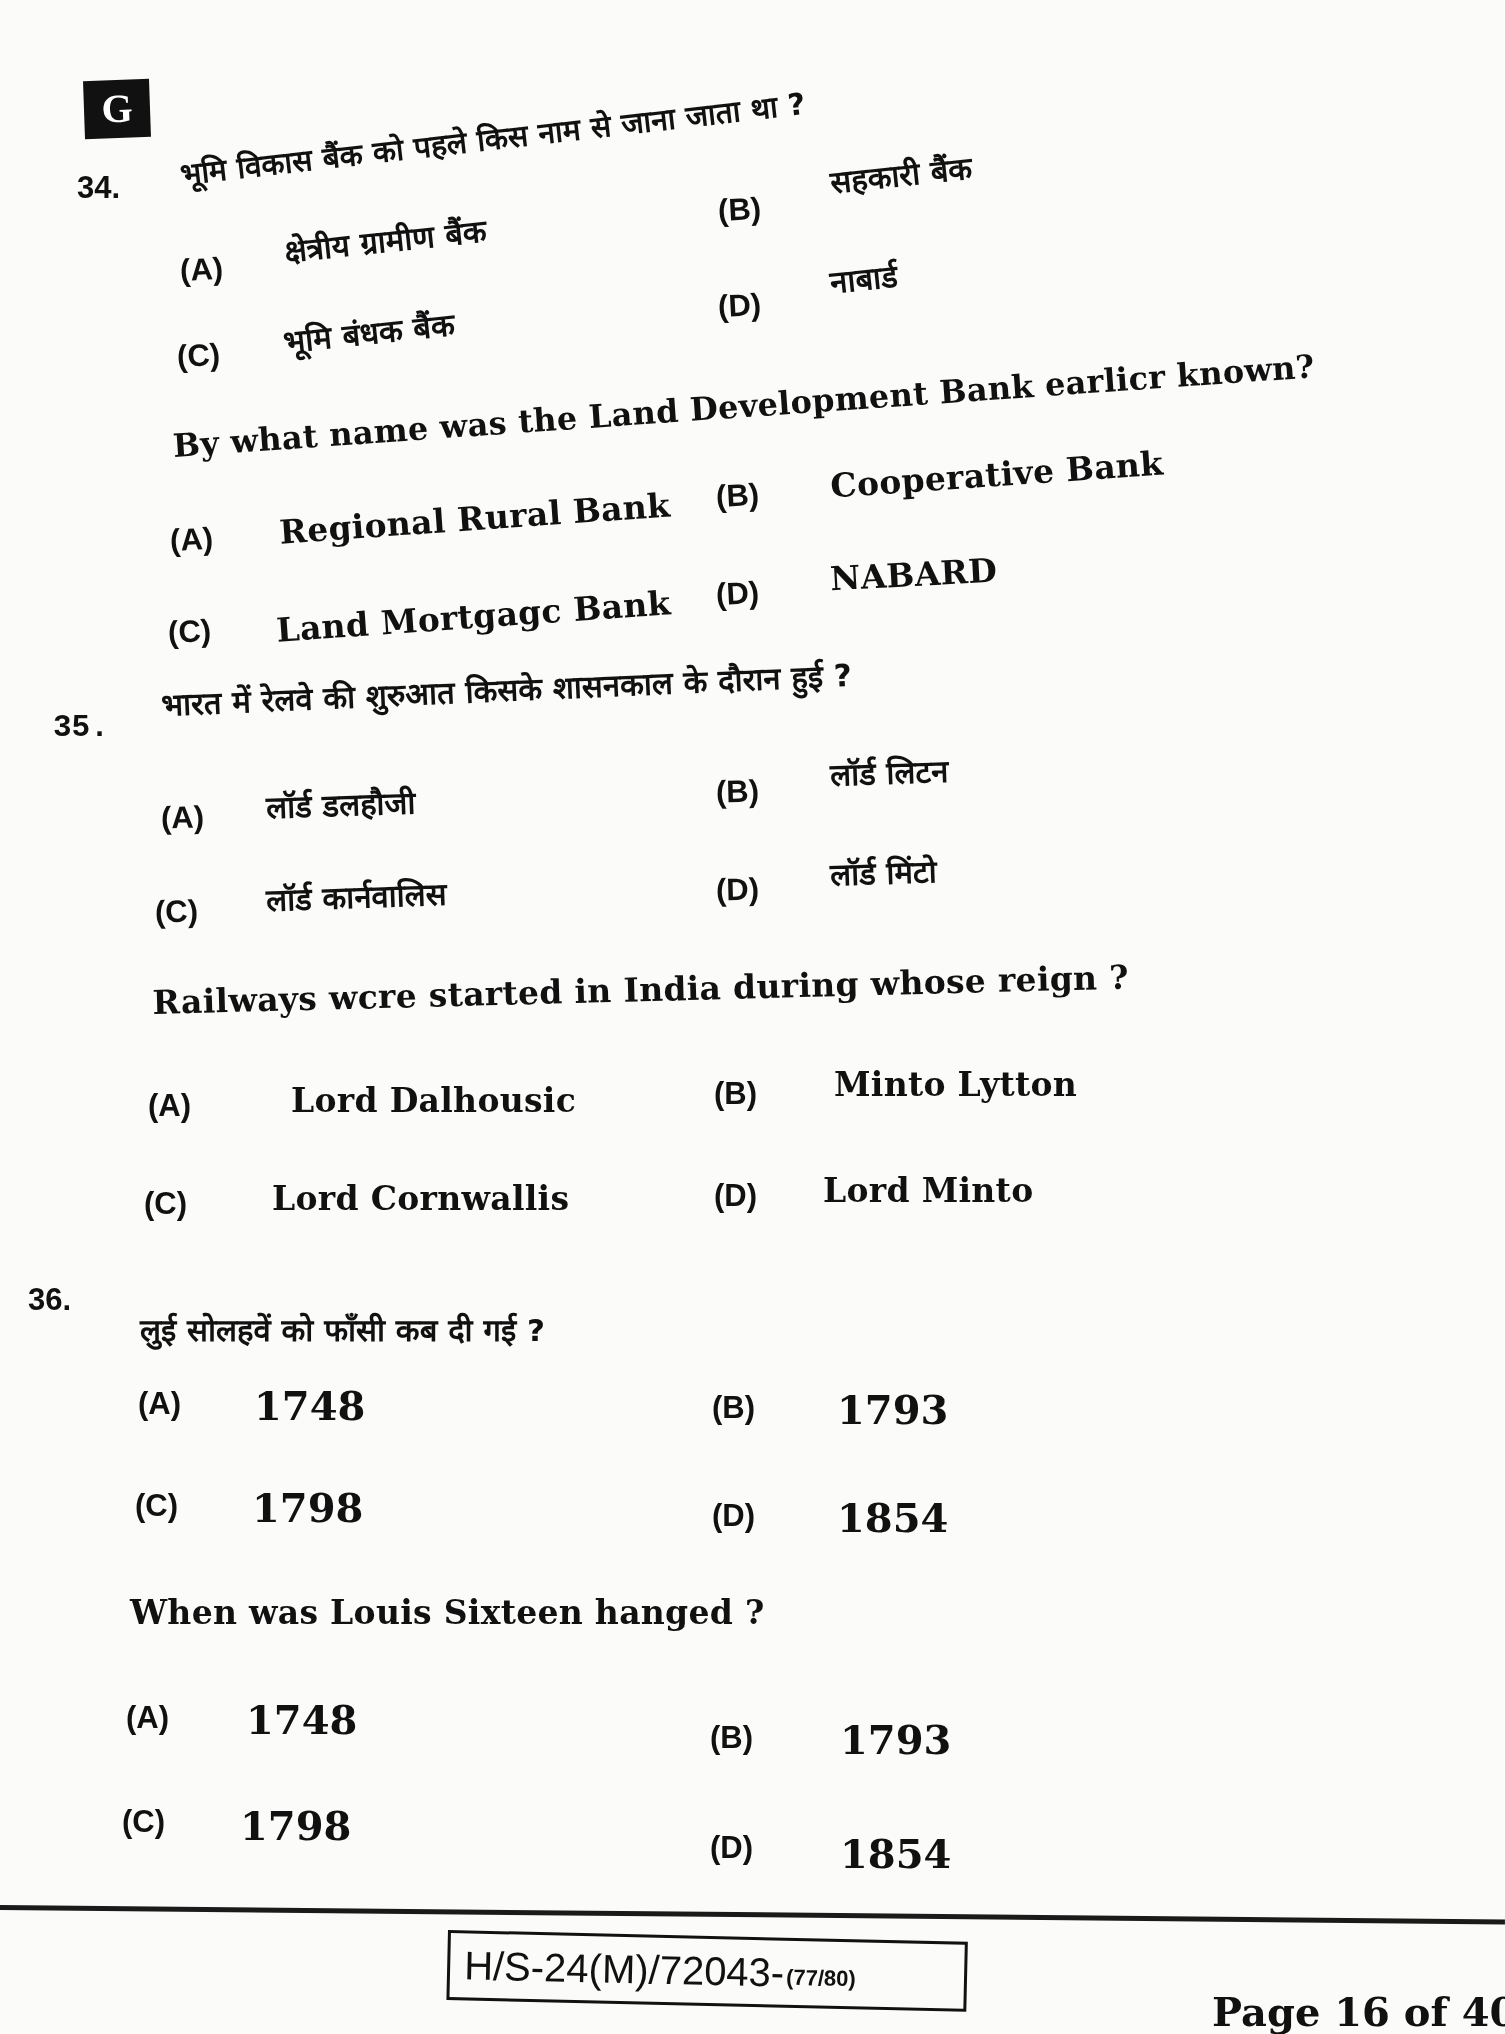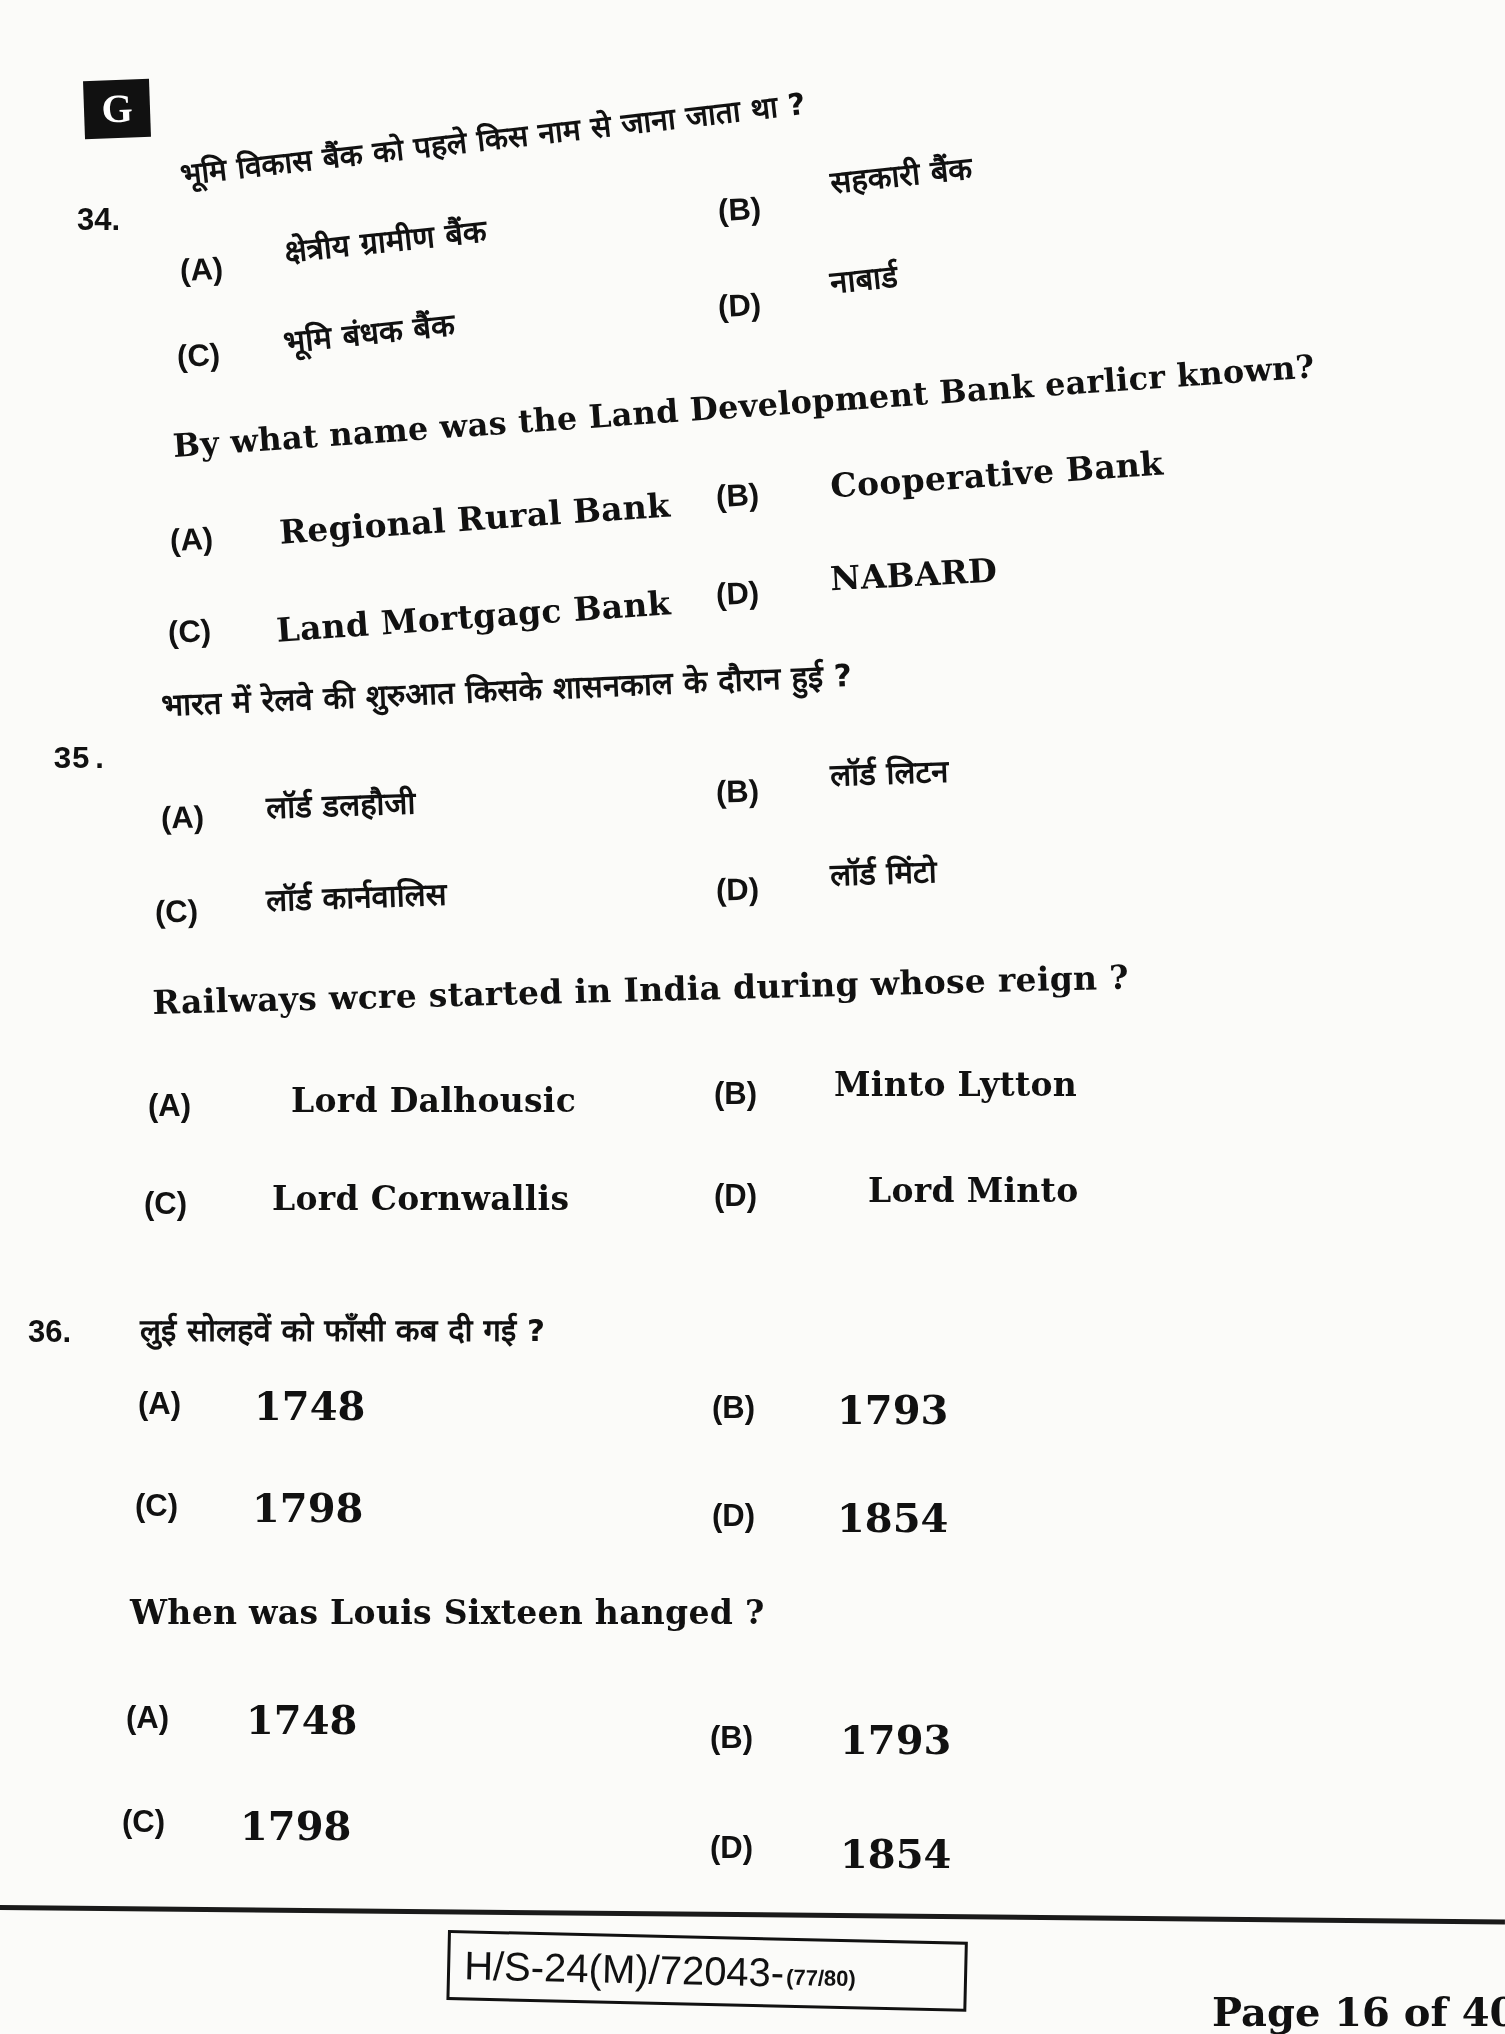--- a/index.html
+++ b/index.html
@@ -7,21 +7,21 @@
     width:1505px; height:2034px; position:relative; overflow:hidden;
     background:#fbfbf9; color:#111;
     font-family:"DejaVu Serif", serif;
   }
   .abs { position:absolute; white-space:nowrap; line-height:1; }
   .badge {
     left:84px; top:80px; width:66px; height:58px; background:#111; color:#fff;
     font-family:"Liberation Serif", serif; font-weight:bold; font-size:40px;
     display:flex; align-items:center; justify-content:center; transform:rotate(-2deg);
   }
-  .qnum { font-family:"Liberation Sans", sans-serif; font-size:31px; font-weight:bold;margin-top:32px; }
+  .qnum { font-family:"Liberation Sans", sans-serif; font-size:31px; font-weight:bold; }
   .hi { font-family:"DejaVu Sans", sans-serif; font-size:31px; font-weight:bold; }
   .en { font-family:"DejaVu Serif", serif; font-size:33px; font-weight:bold; letter-spacing:0.3px; }
   .lbl { font-family:"Liberation Sans", sans-serif; font-size:31px; font-weight:bold; }
   .num { font-family:"DejaVu Serif", serif; font-size:40px; font-weight:bold; }
   .footer-line {
     left:0; top:1905px; width:1505px; height:5px; background:#1a1a1a;
     transform-origin:left center; transform:rotate(0.55deg);
   }
   .code-box {
     left:448px; top:1930px; width:520px; height:70px; border:3px solid #111;
@@ -73,21 +73,21 @@
   <div class="abs hi" style="left:830px;top:858px;transform:rotate(-2deg);">लॉर्ड मिंटो</div>
 
   <div class="abs en" style="left:153px;top:986px;transform:rotate(-1.5deg);transform-origin:left bottom;">Railways wcre started in India during whose reign ?</div>
   <div class="abs lbl" style="left:148px;top:1090px;">(A)</div>
   <div class="abs en" style="left:259px;top:1084px;margin-left:32px;">Lord Dalhousic</div>
   <div class="abs lbl" style="left:714px;top:1078px;">(B)</div>
   <div class="abs en" style="left:834px;top:1068px;">Minto Lytton</div>
   <div class="abs lbl" style="left:144px;top:1188px;">(C)</div>
   <div class="abs en" style="left:272px;top:1182px;">Lord Cornwallis</div>
   <div class="abs lbl" style="left:714px;top:1180px;">(D)</div>
-  <div class="abs en" style="left:868px;top:1174px;">Lord Minto</div>
+  <div class="abs en" style="left:823px;top:1174px;">Lord Minto</div>
 </div>
 
 <div>
   <div class="abs qnum" style="left:28px;top:1284px;text-align:right;">36.</div>
   <div class="abs hi" style="left:140px;top:1280px;margin-top:35px;">लुई सोलहवें को फाँसी कब दी गई ?</div>
   <div class="abs lbl" style="left:138px;top:1388px;">(A)</div>
   <div class="abs num" style="left:254px;top:1386px;">1748</div>
   <div class="abs lbl" style="left:712px;top:1392px;">(B)</div>
   <div class="abs num" style="left:837px;top:1390px;">1793</div>
   <div class="abs lbl" style="left:135px;top:1490px;">(C)</div>

